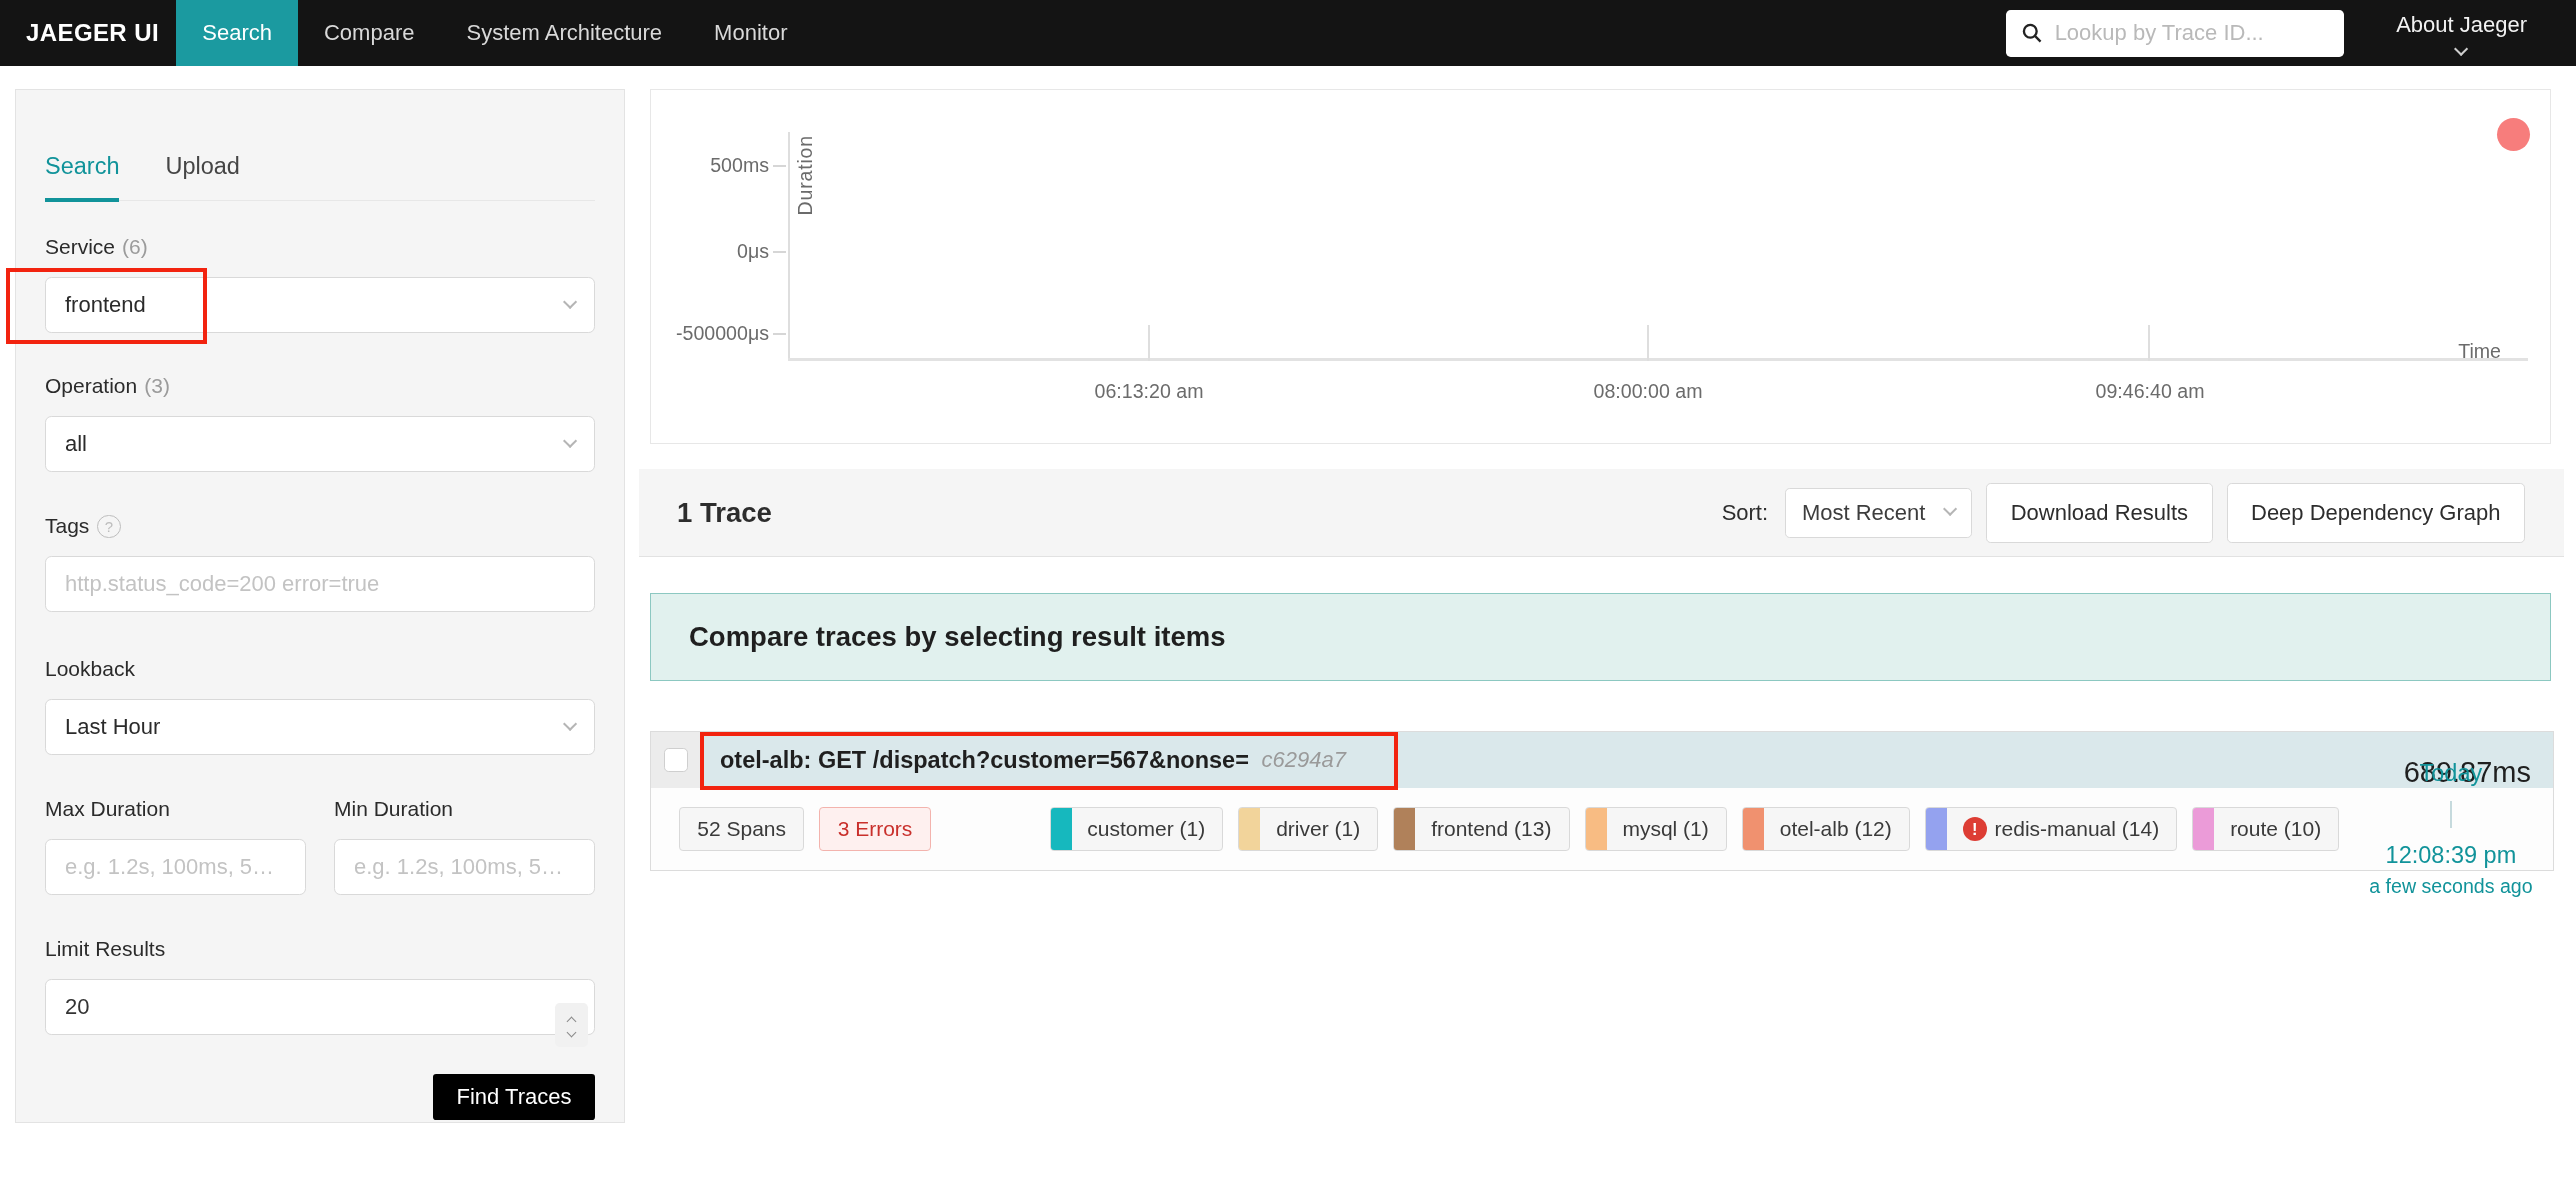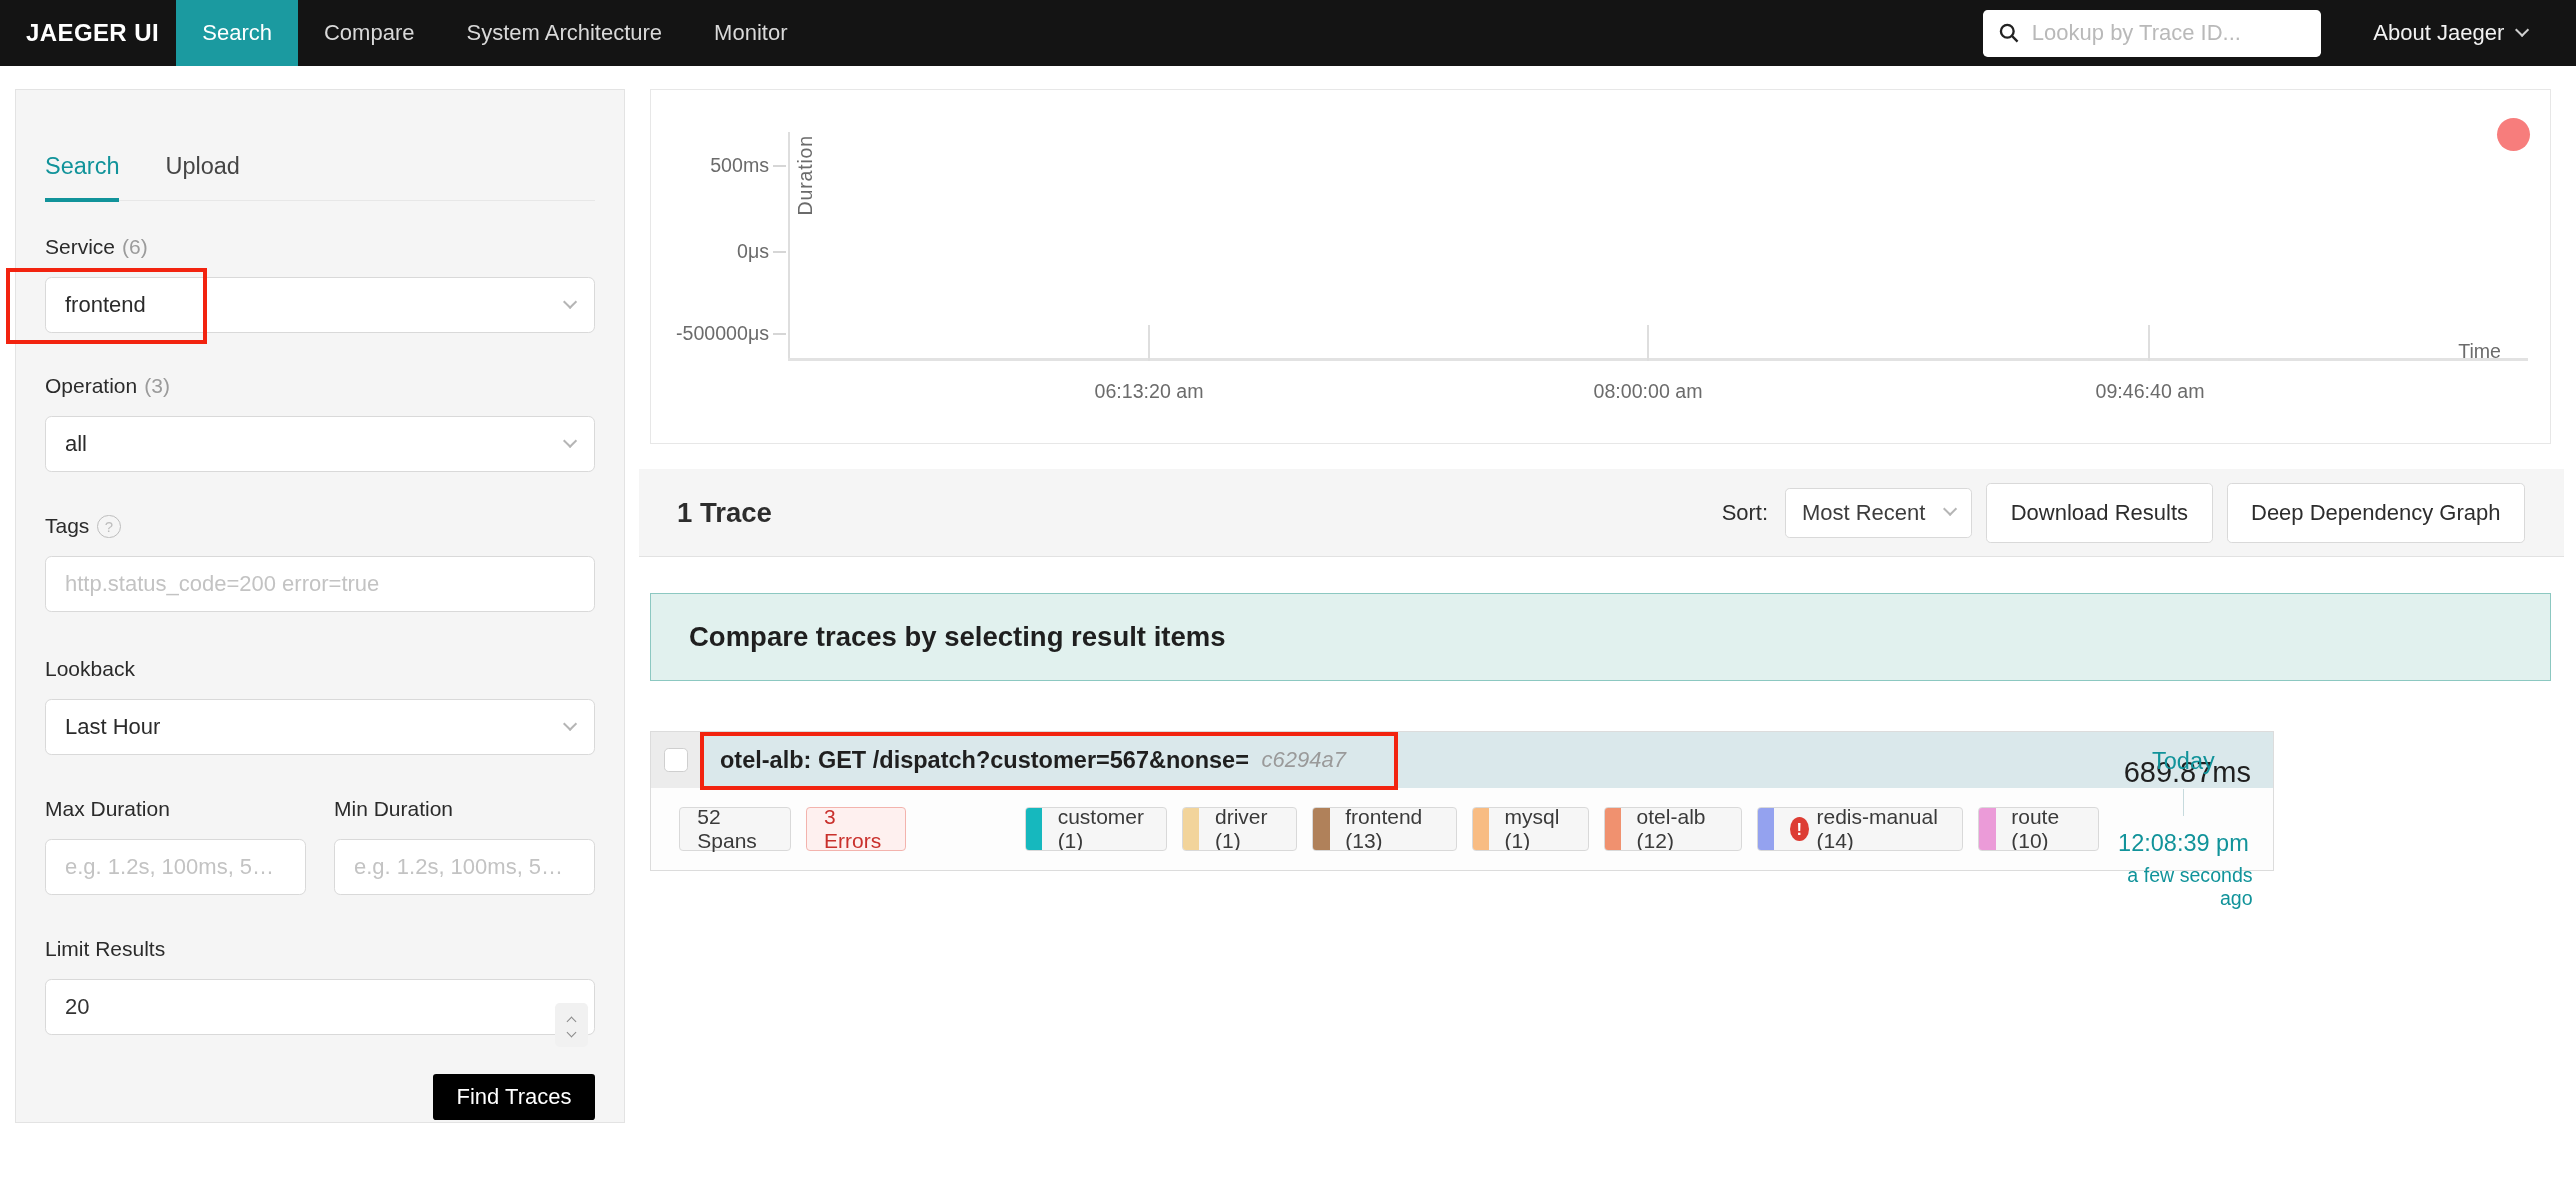--- a/index.html
+++ b/index.html
@@ -8,21 +8,21 @@
 
   
   .navbar { position:absolute; left:0; top:0; width:2576px; height:66px; background:#141414; display:flex; align-items:center; }
   .brand { color:#fff; font-size:24px; font-weight:bold; margin-left:26px; margin-right:17.3px; letter-spacing:0.4px; }
   .nav-tab { height:66px; line-height:66px; padding:0 26px; font-size:22px; color:#d9d9d9; cursor:pointer; }
   .nav-tab.active { background:#1b9aa0; color:#ffffff; }
   .nav-spacer { flex:1; }
   .trace-lookup { width:338px; height:47px; background:#ffffff; border-radius:4.7px; display:flex; align-items:center; padding:0 14px; }
   .trace-lookup input { border:none; outline:none; font-size:22px; color:#333; width:100%; margin-left:11px; font-family:"Liberation Sans", sans-serif; }
   .trace-lookup input::placeholder { color:#b9b9b9; }
-  .about { color:#f2f2f2; font-size:22px; margin:0 49px 0 52px; display:flex; align-items:center; gap:12.6px; cursor:pointer; }
+  .about { color:#f2f2f2; font-size:22px; margin:0 49px 0 52px; display:flex; align-items:center; gap:12.6px; cursor:pointer;flex-direction:column; }
   .chev { display:inline-block; width:10.2px; height:10.2px; border-right:2.4px solid #cfcfcf; border-bottom:2.4px solid #cfcfcf; transform:rotate(45deg); margin-top:-6.3px; }
   .chev.dark { border-color:#b5b5b5; }
 
   
   .sidebar { position:absolute; left:15px; top:89px; width:610px; height:1034px; background:#f5f5f5; border:0.8px solid #e3e3e3; padding:0 29px; }
   .side-tabs { padding-top:63px; display:flex; gap:46px; font-size:23.5px; border-bottom:1.6px solid #e7e7e7; }
   .side-tab { padding-bottom:20.4px; color:#454545; position:relative; cursor:pointer; }
   .side-tab.active { color:#11939a; }
   .side-tab.active::after { content:""; position:absolute; left:0; right:0; bottom:-1.6px; height:3.9px; background:#11939a; }
   .fld-label { font-size:21px; color:#2b2b2b; display:flex; align-items:center; }
@@ -60,21 +60,21 @@
   .band-right { margin-left:auto; display:flex; align-items:center; gap:14px; margin-right:39px; }
   .sort-lab { font-size:22px; color:#2d2d2d; margin-right:3.1px; }
   .sort-select { height:50px; width:187px; background:#fff; border:0.8px solid #d9d9d9; border-radius:4.7px; display:flex; align-items:center; justify-content:space-between; padding:0 15.7px; font-size:22px; color:#3d3d3d; cursor:pointer; }
   .band-btn { height:60px; background:#fff; border:0.8px solid #d9d9d9; border-radius:4.7px; font-size:22px; color:#2d2d2d; padding:0 23.5px; cursor:pointer; font-family:"Liberation Sans", sans-serif; }
 
   
   .banner { position:absolute; left:650px; top:593px; width:1901px; height:88px; background:#e1f1ee; border:1.6px solid #8cc8c1; display:flex; align-items:center; }
   .banner-text { font-size:27.5px; font-weight:bold; color:#1f1f1f; margin-left:38px; }
 
   
-  .trace-card { position:absolute; left:650px; top:731px; width:1624px; height:140px; border:0.8px solid #dcdcdc; background:#1d4ed8; }
+  .trace-card { position:absolute; left:650px; top:731px; width:1904px; height:140px; border:0.8px solid #dcdcdc; background:#1d4ed8; }
   .trace-head { display:flex; height:56px; cursor:pointer; }
   .cb-cell { width:50px; background:#ececec; display:flex; align-items:center; justify-content:center; }
   .checkbox { width:24px; height:24px; background:#fff; border:1.6px solid #cfcfcf; border-radius:4.7px; cursor:pointer; }
   .head-main { flex:1; background:#dae8eb; display:flex; align-items:center; padding-left:19px; }
   .trace-title { font-size:23.5px; font-weight:bold; color:#1f1f1f; }
   .trace-id { font-size:22px; color:#9a9a9a; margin-left:12.6px;font-style:italic; }
   .trace-dur { margin-left:auto; font-size:29px; color:#1f1f1f; padding-right:22px;margin-top:24px; }
   .trace-foot { height:82px; display:flex; align-items:center; padding:0 20.4px 0 28px; background:#fdfdfd; }
   .chip { height:44px; display:inline-flex; align-items:center; border:0.8px solid #d9d9d9; border-radius:3.9px; background:#f6f6f6; font-size:21px; color:#3a3a3a; padding:0 17.3px; margin-right:15px; }
   .chip.errors { background:#fef0ef; border-color:#f3b3ad; color:#c9302c; }

